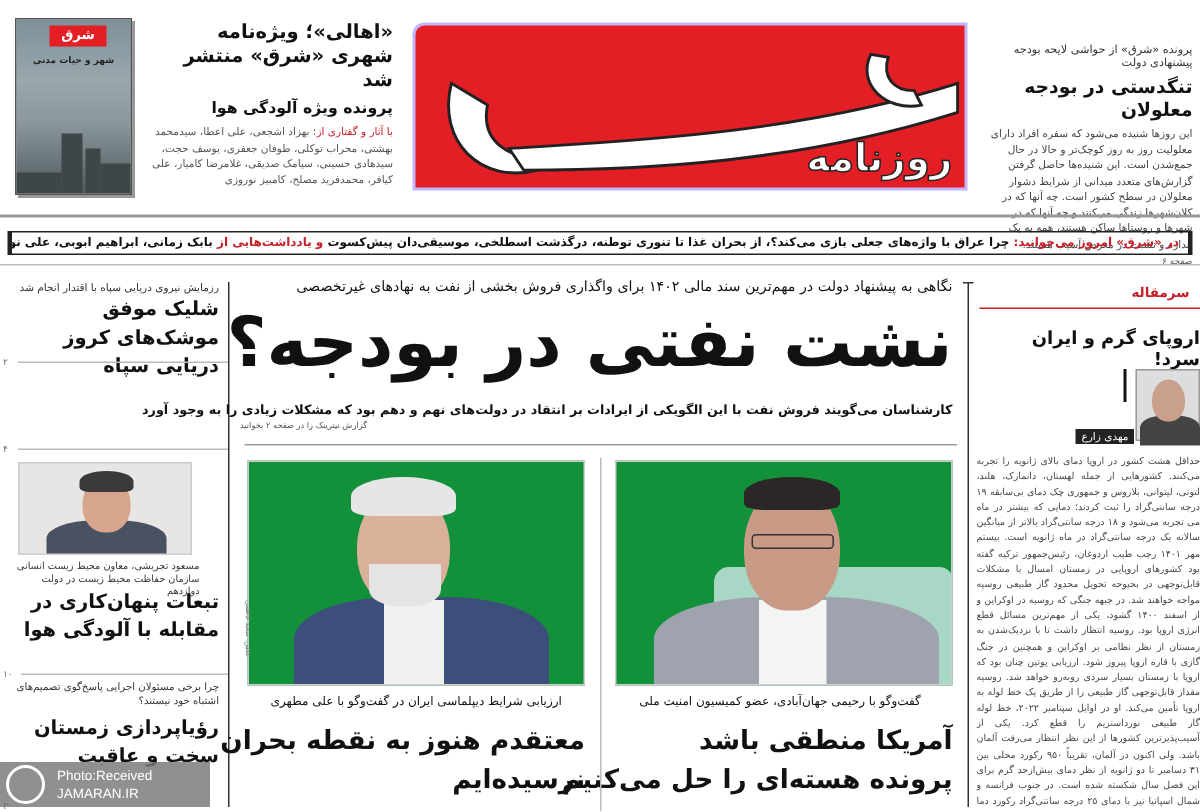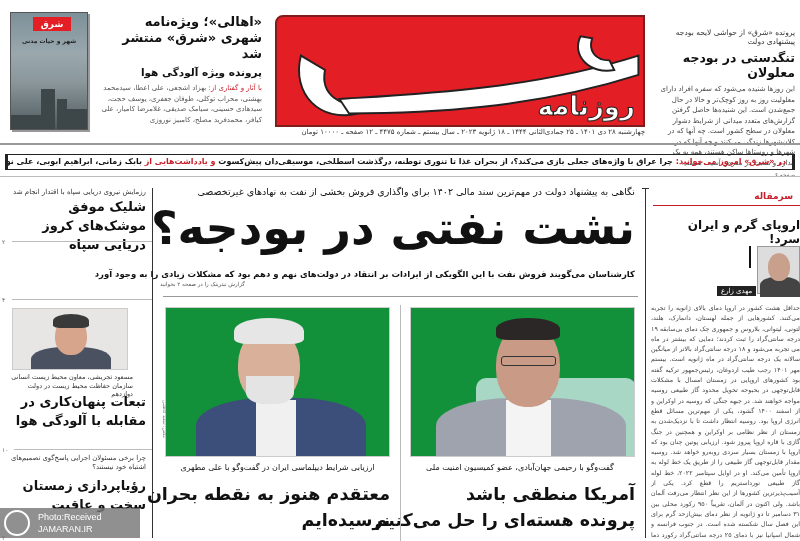--- a/index.html
+++ b/index.html
@@ -12,21 +12,21 @@
   .mag-cover { left: 10px; top: 12px; width: 78px; height: 118px; background: linear-gradient(#7d9098 0%, #9aa8ae 35%, #8a969a 60%, #4f5a5e 100%); border: 1px solid #555; box-shadow: 2px 2px 0 #999; direction: ltr; overflow: hidden; }
   .mag-cover .logo { position: absolute; left: 22px; top: 4px; width: 38px; height: 14px; background: #e31e24; color: #fff; font-size: 9px; font-weight: bold; text-align: center; line-height: 14px; }
   .mag-cover .title { position: absolute; left: 0; width: 100%; top: 24px; text-align: center; font-size: 6px; color: #222; font-weight: bold; }
   .mag-cover .bldg { position: absolute; bottom: 0; background: #3d4649; }
   .promo { left: 100px; top: 14px; width: 162px; text-align: right; }
   .promo h3 { font-size: 13px; font-weight: bold; line-height: 16px; }
   .promo h4 { font-size: 10.5px; font-weight: bold; margin-top: 4px; }
   .promo p { font-size: 7px; color: #555; line-height: 10.5px; margin-top: 5px; }
   .promo p .red { color: #c8202a; }
 
-  .logo-box { left: 275px; top: 15px; width: 370px; height: 112px; background: #e31e24; border: 2px solid #7f1d1d; border-radius: 8px 0 0 0; overflow: hidden; }
+  .logo-box { left: 275px; top: 15px; width: 370px; height: 112px; background: #e31e24; border: 2px solid #c4b5fd; border-radius: 8px 0 0 0; overflow: hidden; }
   .logo-swoosh { position: absolute; left: 0; top: 0; width: 100%; height: 100%; }
   .logo-small { position: absolute; right: 8px; bottom: 4px; color: #fff; font-size: 26px; font-weight: bold; -webkit-text-stroke: 1px #222; }
   .dateline { left: 275px; top: 128px; width: 370px; font-size: 7px; color: #333; text-align: right; white-space: nowrap; overflow: hidden; }
 
   .topright { left: 655px; top: 28px; width: 140px; text-align: right; }
   .topright .kicker { font-size: 7.5px; color: #333; }
   .topright h3 { font-size: 12.5px; font-weight: bold; margin-top: 4px; }
   .topright p { font-size: 7px; color: #444; line-height: 10.5px; margin-top: 4px; }
   .topright .pg { font-size: 6px; color: #555; margin-top: 3px; }
 
@@ -94,21 +94,20 @@
 
   <div class="abs logo-box">
     <svg class="logo-swoosh" viewBox="0 0 370 112">
       <path d="M20 40 C10 80 40 110 80 100 L90 90 C60 95 40 80 45 55 Z" fill="#fff" stroke="#222" stroke-width="2"></path>
       <path d="M60 85 C140 80 260 75 370 40 L370 60 C260 95 150 100 70 100 Z" fill="#fff" stroke="#222" stroke-width="2"></path>
       <path d="M310 20 C300 40 320 60 345 55 L340 45 C325 45 318 35 322 22 Z" fill="#fff" stroke="#222" stroke-width="2"></path>
     </svg>
     <div class="logo-small">روزنامه</div>
   </div>
 
-  <div class="abs dateline">چهارشنبه ۲۸ دی ۱۴۰۱ ـ ۲۵ جمادی‌الثانی ۱۴۴۴ ـ ۱۸ ژانویه ۲۰۲۳ ـ سال بیستم ـ شماره ۴۴۷۵ ـ ۱۲ صفحه ـ ۱۰۰۰۰ تومان</div>
 
   <div class="abs topright">
     <div class="kicker">پرونده «شرق» از حواشی لایحه بودجه پیشنهادی دولت</div>
     <h3>تنگدستی در بودجه معلولان</h3>
     <p>این روزها شنیده می‌شود که سفره افراد دارای معلولیت روز به روز کوچک‌تر و حالا در حال جمع‌شدن است. این شنیده‌ها حاصل گرفتن گزارش‌های متعدد میدانی از شرایط دشوار معلولان در سطح کشور است. چه آنها که در کلان‌شهرها زندگی می‌کنند و چه آنها که در شهرها و روستاها ساکن هستند، همه به یک اندازه و نسبت در معرض آسیب هستند.</p>
     <div class="pg">صفحه ۶</div>
   </div>
 
   <div class="abs rule1"></div>
 </div>

